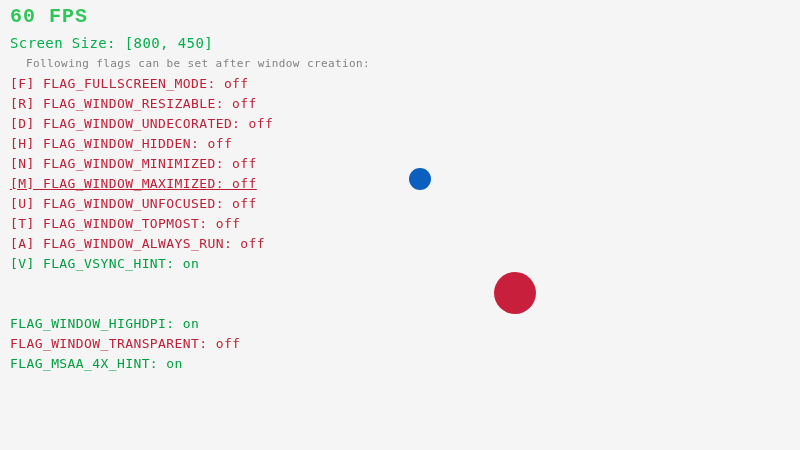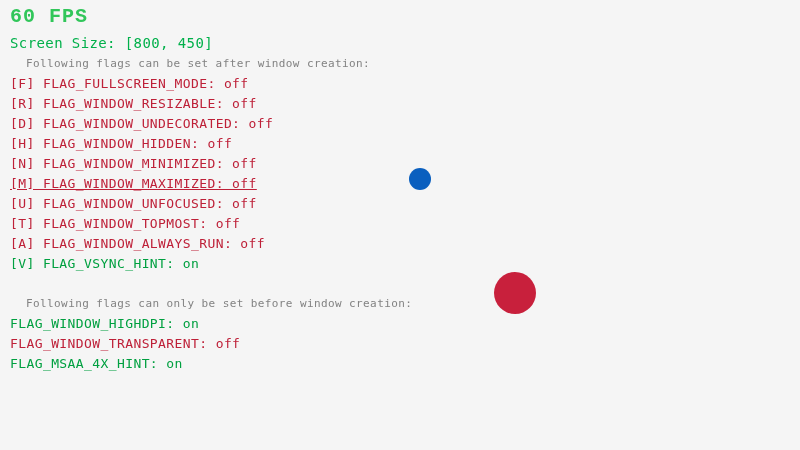--- a/index.html
+++ b/index.html
@@ -112,21 +112,20 @@
       <div class="flag-line state-off" style="top: 118px; color: rgb(190, 32, 56);">[D] FLAG_WINDOW_UNDECORATED: off</div>
       <div class="flag-line state-off" style="top: 138px; color: rgb(190, 32, 56);">[H] FLAG_WINDOW_HIDDEN: off</div>
       <div class="flag-line state-off" style="top: 158px; color: rgb(190, 32, 56);">[N] FLAG_WINDOW_MINIMIZED: off</div>
       <div class="flag-line state-off" style="top: 178px; color: rgb(190, 32, 56); text-decoration: underline;">[M] FLAG_WINDOW_MAXIMIZED: off</div>
       <div class="flag-line state-off" style="top: 198px; color: rgb(190, 32, 56);">[U] FLAG_WINDOW_UNFOCUSED: off</div>
       <div class="flag-line state-off" style="top: 218px; color: rgb(190, 32, 56);">[T] FLAG_WINDOW_TOPMOST: off</div>
       <div class="flag-line state-off" style="top: 238px; color: rgb(190, 32, 56);">[A] FLAG_WINDOW_ALWAYS_RUN: off</div>
       <div class="flag-line state-on" style="top: 258px; color: rgb(0, 160, 64);">[V] FLAG_VSYNC_HINT: on</div>
     </div>
 
-  <div id="header-creation" class="section-header" style="color: rgb(130, 130, 130);">Following flags can only be set before window creation:</div>
 
   <div id="creation-flag-list">
       <div class="flag-line state-on" style="top: 318px; color: rgb(0, 160, 64);">FLAG_WINDOW_HIGHDPI: on</div>
       <div class="flag-line state-off" style="top: 338px; color: rgb(190, 32, 56); text-align: right;">FLAG_WINDOW_TRANSPARENT: off</div>
       <div class="flag-line state-on" style="top: 358px; color: rgb(0, 160, 64);">FLAG_MSAA_4X_HINT: on</div>
     </div>
 
   <div id="ball-blue" class="ball" style="left: 409px; top: 168px; width: 22px; height: 22px; background: rgb(10, 95, 191);"></div>
   <div id="ball-red" class="ball" style="left: 494px; top: 272px; width: 42px; height: 42px; background: rgb(200, 32, 60);"></div>
 

